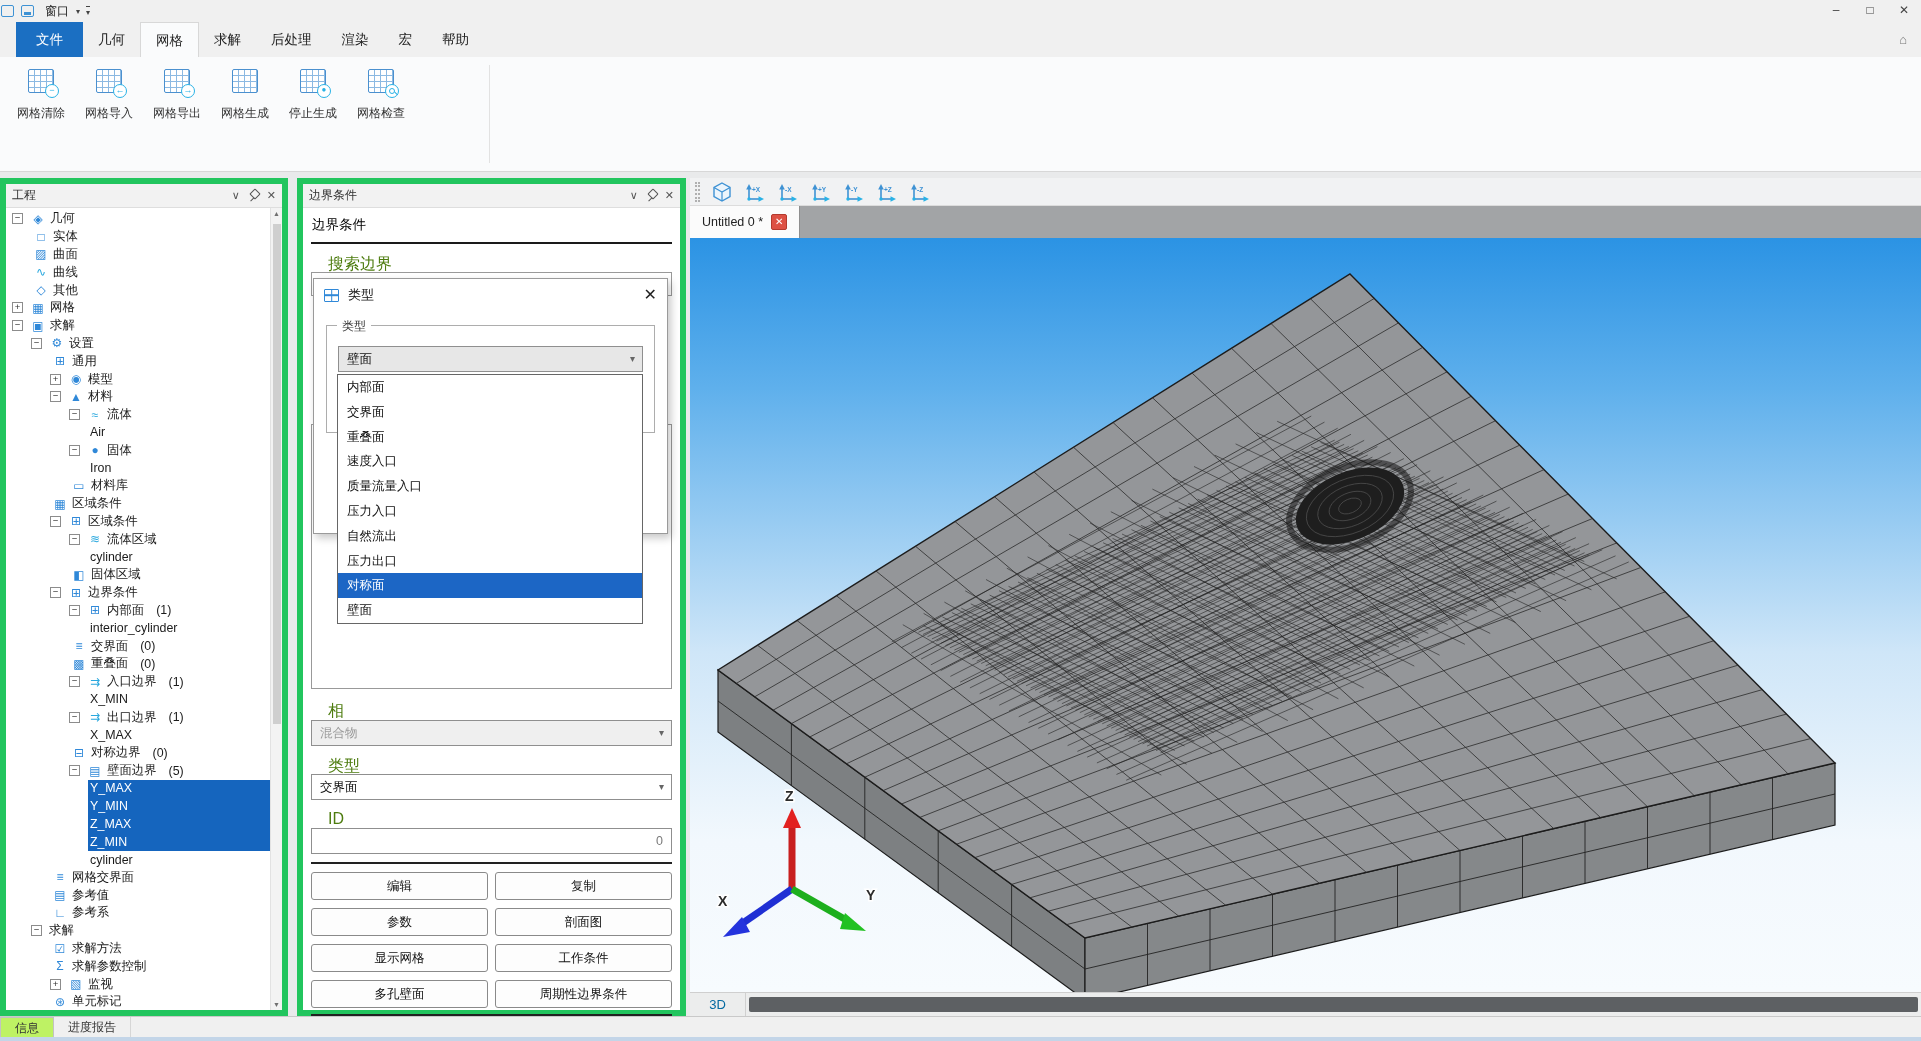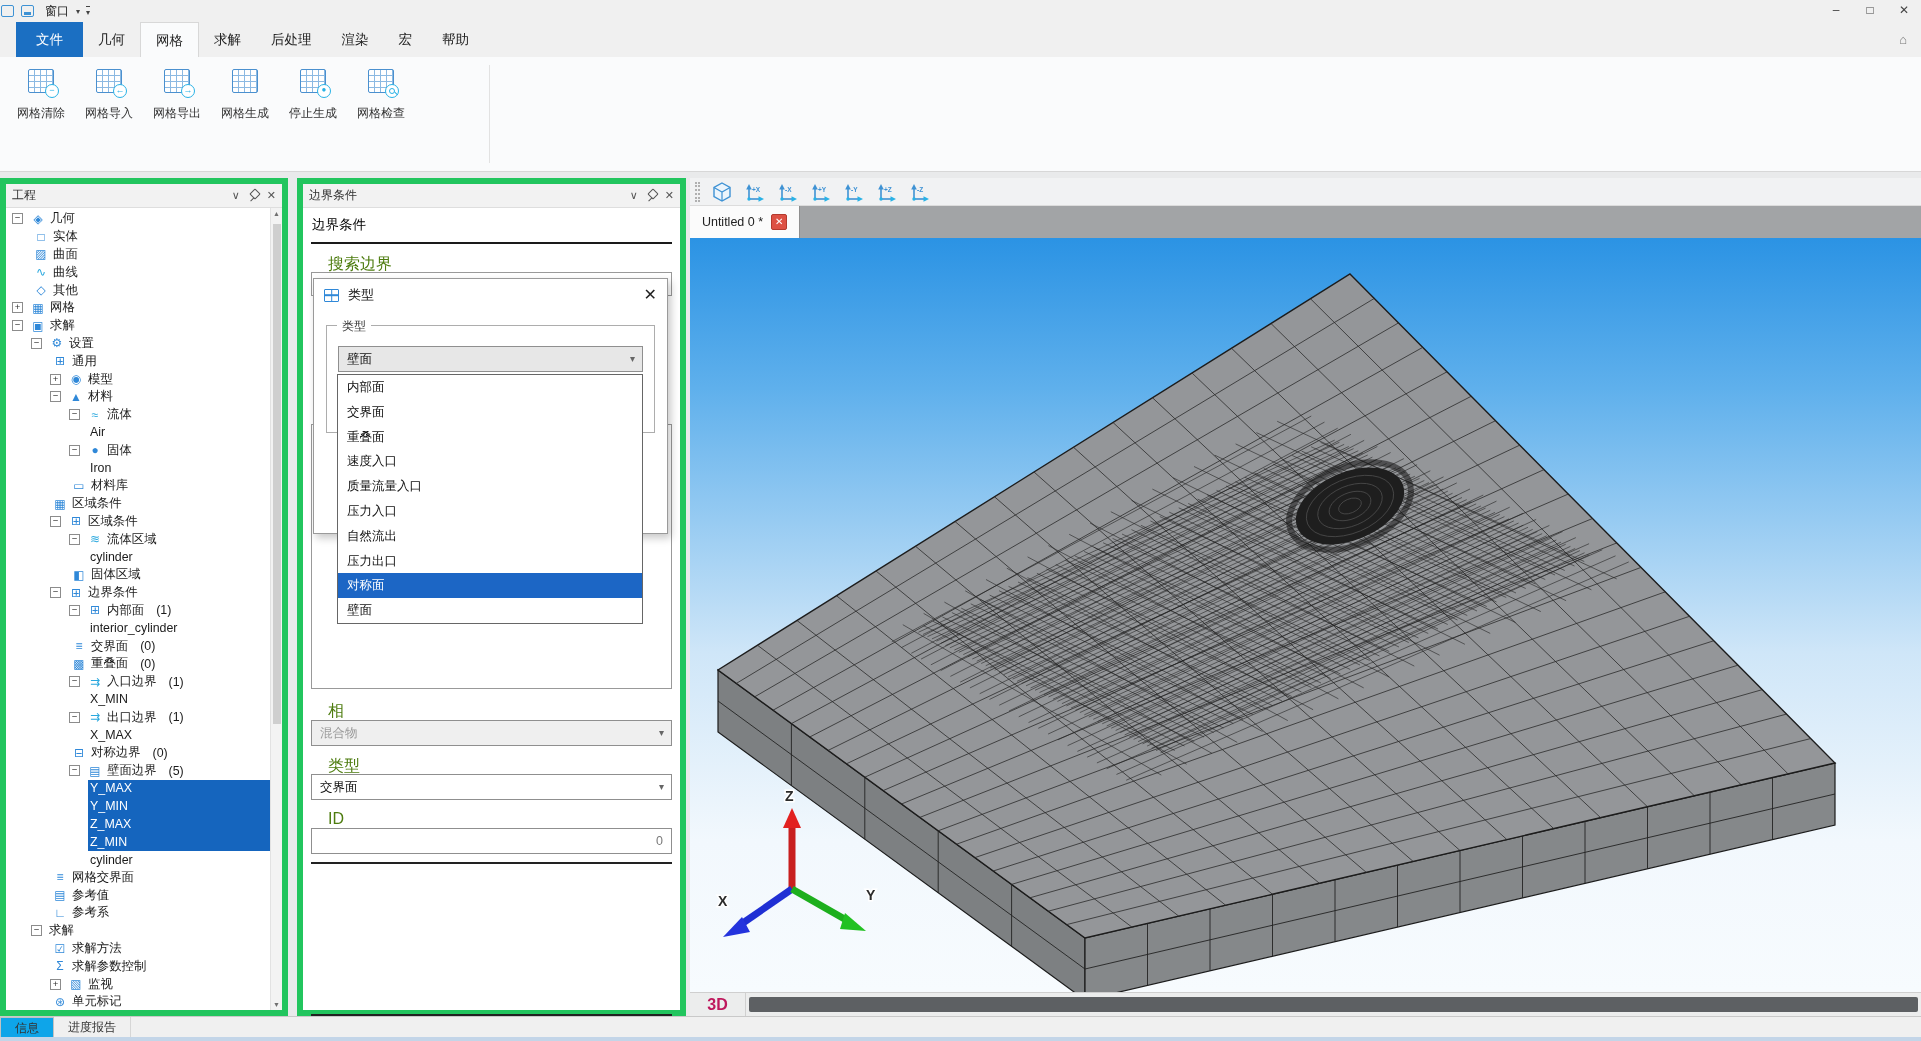--- a/index.html
+++ b/index.html
@@ -100,28 +100,28 @@
   .viewport { position:absolute; left:690px; top:0; right:0; bottom:0; display:flex; flex-direction:column; }
   .vp-toolbar { margin-top:6px; height:28px; background:#f1f2f3; border-bottom:1px solid #dcdcdc; display:flex; align-items:center; padding-left:5px; gap:9px; }
   .drag-handle { width:5px; height:20px; border-left:2px dotted #b0b0b0; border-right:2px dotted #b0b0b0; margin-right:2px; }
   .axicon { display:inline-flex; }
   .vp-tabbar { height:32px; background:#a2a4a6; display:flex; align-items:stretch; }
   .vp-tab { width:110px; background:#fbfbfb; border-right:1px solid #8f8f8f; display:flex; align-items:center; justify-content:center; gap:8px; font-size:12.5px; color:#222; }
   .tab-close { width:16px; height:16px; background:#dd5144; border:1px solid #b33a2e; border-radius:2px; color:#fff; font-size:10px; line-height:14px; text-align:center; }
   .vp-canvas { flex:1; position:relative; overflow:hidden; }
   .vp-canvas svg { position:absolute; inset:0; width:100%; height:100%; }
   .vp-bottom { height:24px; background:#eceded; display:flex; border-top:1px solid #cfcfcf; }
-  .vp-mode { width:56px; display:flex; align-items:center; justify-content:center; font-size:16px; color:#be185d; border-right:1px solid #d0d0d0;font-weight:bold; }
+  .vp-mode { width:56px; display:flex; align-items:center; justify-content:center; font-size:13px; color:#0369a1; border-right:1px solid #d0d0d0; }
   .vp-track { flex:1; position:relative; }
   .vp-scrollthumb { position:absolute; left:3px; right:3px; top:4px; bottom:4px; background:#5d6063; border-radius:2px; }
 
   
   .bottombar { position:absolute; left:0; bottom:0; right:0; height:25px; background:#f0f0f0; border-top:1px solid #c9c9c9; display:flex; align-items:stretch; }
   .btab { padding:0 14px; line-height:20px; font-size:12px; color:#333; border-right:1px solid #d6d6d6; }
-  .btab.active { background:#0ea5e9; border:1px solid #c2c2c2; border-bottom:none; }
+  .btab.active { background:#bef264; border:1px solid #c2c2c2; border-bottom:none; }
   .win-edge { position:absolute; left:0; right:0; bottom:0; height:4px; background:#c3d5e8; }
 </style>
 </head>
 <body>
 
 <div class="app">
 
   <div class="titlebar">
     <span class="qicon"></span>
     <span class="qicon save"></span>
@@ -555,20 +555,30 @@
       </div>
       <div class="bc-label" style="top:572px;">类型</div>
       <div class="combo" style="top:590px;">
         <span>交界面</span>
         <span class="cv">▾</span>
       </div>
       <div class="bc-label" style="top:626px;">ID</div>
       <div class="field" style="top:644px;">0</div>
 
       <div class="hr" style="top:678px;"></div>
+      <div class="btn-grid">
+          <div class="abtn">编辑</div>
+          <div class="abtn">复制</div>
+          <div class="abtn">参数</div>
+          <div class="abtn">剖面图</div>
+          <div class="abtn">显示网格</div>
+          <div class="abtn">工作条件</div>
+          <div class="abtn">多孔壁面</div>
+          <div class="abtn">周期性边界条件</div>
+        </div>
       <div class="hr" style="top:830px;"></div>
 
       <div class="dialog">
         <div class="dlg-title">
           <span class="dlg-grid"></span>
           <span class="dlg-name">类型</span>
           <span class="dlg-close">✕</span>
         </div>
         <div class="groupbox">
           <span class="gb-legend">类型</span>

